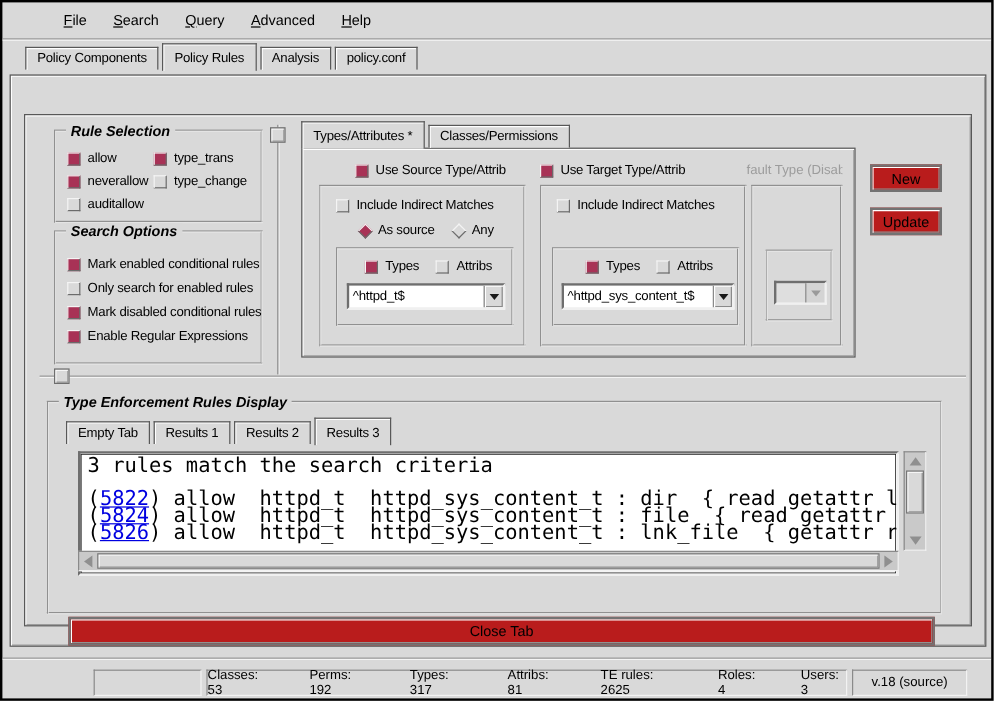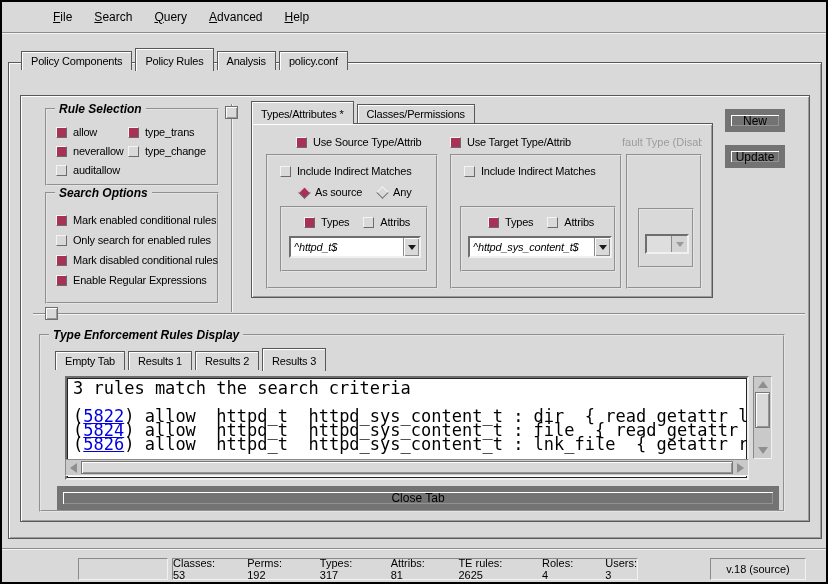--- a/index.html
+++ b/index.html
@@ -25,21 +25,21 @@
   .hgroove { position:absolute; left:0; right:0; height:2px;
             border-top:1px solid #8c8c8c; border-bottom:1px solid #f4f4f4; }
   
   .tabs { position:absolute; display:flex; align-items:flex-end; z-index:2; }
   .tab { background:#d9d9d9; border:1px solid #585858; border-bottom:none;
          box-shadow: inset 1px 1px 0 #fff; padding:3px 9px; margin-right:3px;
          white-space:nowrap; font-size:11px; letter-spacing:-0.2px; position:relative; }
   .tab.active { padding-top:6px; padding-bottom:4px; margin-bottom:-1px; z-index:3; }
   .page { position:absolute; background:#d9d9d9; border:1px solid #585858;
           box-shadow: inset 1px 1px 0 #ffffff, inset -1px -1px 0 #9c9c9c; z-index:1; }
-  #main-tabs { left:8px; top:46px;padding-left:11px; }
+  #main-tabs { left:8px; top:34px;padding-left:11px; }
   #main-page { left:6px; top:60px; width:814px; height:477px; }
   #sub-tabs  { left:28px; top:70px; }
   #te-page   { left:18px; top:93px; width:790px; height:427px;padding-left:35px; }
   #criteria-tabs { left:230px; top:5px; }
   #criteria-page { left:230px; top:27px; width:462px; height:175px; }
   #result-tabs { left:14px; top:12px; }
   
   .cb, .rb { display:inline-flex; align-items:center; gap:6px; white-space:nowrap;
              font-size:11px; letter-spacing:-0.2px; }
   .ind { width:11px; height:11px; flex:0 0 auto; background:#d9d9d9; border:1px solid;
@@ -80,35 +80,35 @@
   #target-ta-row { position:absolute; left:26px; top:8px; display:flex; gap:14px; }
   #default-label { position:absolute; left:370px; top:12px; width:80px; height:14px;
                    overflow:hidden; color:#9c9c9c; white-space:nowrap; font-size:11px; }
   #default-label span { margin-left:-14px; display:inline-block; }
   #default-frame { left:374px; top:30px; width:76px; height:135px; }
   #default-inner { left:10px; top:52px; width:56px; height:60px; }
   
   .combo { position:absolute; background:#fff; border:2px solid;
            border-color:#6e6e6e #f0f0f0 #f0f0f0 #6e6e6e; display:flex; align-items:stretch; }
   .combo .txt { flex:1; padding:1px 3px; white-space:nowrap; overflow:hidden;
-                font-size:11px; letter-spacing:-0.2px; align-self:center;font-style:italic; }
+                font-size:11px; letter-spacing:-0.2px; align-self:center; }
   .combo .arrow-btn { width:16px; background:#d9d9d9; border-left:1px solid #8a8a8a;
                 box-shadow: inset 1px 1px 0 #fff, inset -1px -1px 0 #8a8a8a;
                 display:flex; align-items:center; justify-content:center; }
   .tri-down { width:0; height:0; border-left:4px solid transparent;
               border-right:4px solid transparent; border-top:5px solid #1a1a1a; }
   #source-combo { left:7px; top:28px; width:132px; height:22px; }
   #target-combo { left:6px; top:28px; width:144px; height:22px; }
   #default-combo { left:5px; top:24px; width:44px; height:20px; background:#dedede; }
   #default-combo .arrow-btn { box-shadow:none; background:#d4d4d4; }
   #default-combo .tri-down { border-top-color:#9a9a9a; }
   
   .btn { position:absolute; display:flex; align-items:center; justify-content:center;
-         background:#737373; border:6px solid #737373;
-         box-shadow: inset 1px 1px 0 #ffffff, inset -1px -1px 0 #929292; }
+         background:#b91c1c; border:2px solid #737373;
+         box-shadow: inset 1px 1px 0 #ffffff, inset -1px -1px 0 #929292; margin-top: 28px; }
   #new-btn    { left:704px; top:13px; width:60px; height:23px; }
   #update-btn { left:704px; top:49px; width:60px; height:23px; }
   #close-btn  { left:16px; top:150px; width:722px; height:24px; }
   
   #te-display-frame { left:18px; top:238px; width:746px; height:178px; }
   #results-text { position:absolute; left:24px; top:40px; width:684px; height:104px;
          background:#fff; border:2px solid; border-color:#6e6e6e #efefef #efefef #6e6e6e;
          box-shadow: inset 0 0 0 1px #222; padding:3px 6px;
          font-family:"DejaVu Sans Mono", monospace; font-size:17px; line-height:14px;
          white-space:pre; overflow:hidden; }
@@ -126,21 +126,21 @@
             align-items:center; justify-content:center; }
   .tri-up2   { width:0;height:0;border-left:5px solid transparent;border-right:5px solid transparent;border-bottom:7px solid #8f8f8f; }
   .tri-down2 { width:0;height:0;border-left:5px solid transparent;border-right:5px solid transparent;border-top:7px solid #8f8f8f; }
   .tri-left2 { width:0;height:0;border-top:5px solid transparent;border-bottom:5px solid transparent;border-right:7px solid #8f8f8f; }
   .tri-right2{ width:0;height:0;border-top:5px solid transparent;border-bottom:5px solid transparent;border-left:7px solid #8f8f8f; }
   
   #status-groove { top:546px; }
   .status-box { position:absolute; top:556px; height:22px; display:flex;
                 align-items:center; justify-content:center; font-size:11px; }
   #status-empty   { left:76px;  width:90px; }
-  #status-stats   { left:170px; width:466px; gap:32px; }
+  #status-stats   { left:170px; width:534px; gap:32px; }
   #status-version { left:708px; width:96px; }
 </style>
 </head>
 <body>
 
 <div id="window">
 
   <div id="menubar">
       <span class="menu-item"><u>F</u>ile</span>
       <span class="menu-item"><u>S</u>earch</span>

